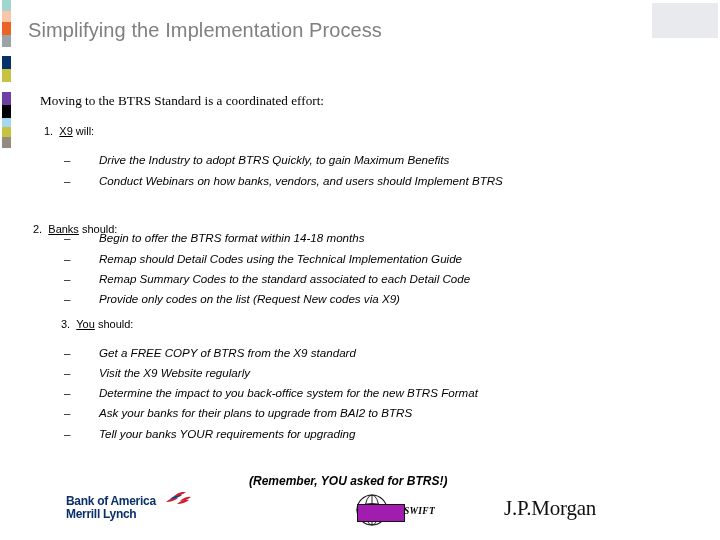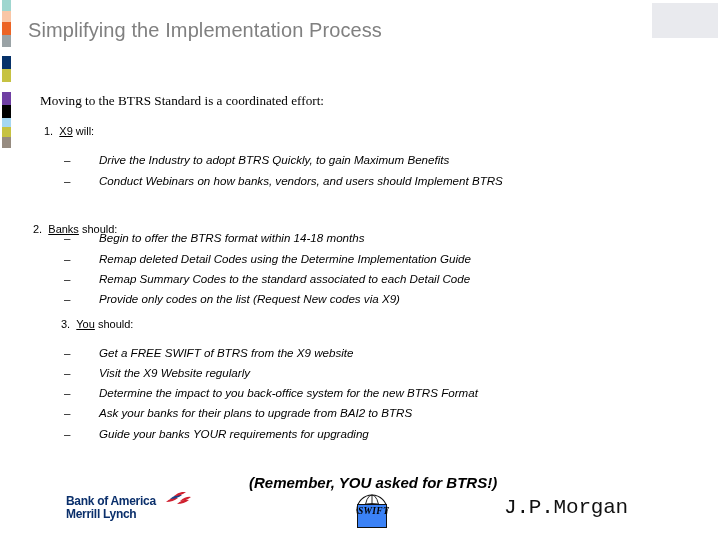--- a/index.html
+++ b/index.html
@@ -93,21 +93,21 @@
     left: 35px;
     top: 0;
     font-style: italic;
   }
 
   
   #footer-note {
     position: absolute;
     left: 249px;
     top: 474px;
-    font-size: 15px;
+    font-size: 12px;
     font-weight: bold;
     font-style: italic;
     white-space: nowrap;
   }
 
   
   #boaml-logo {
     position: absolute;
     left: 66px;
     top: 494px;
@@ -139,39 +139,40 @@
     left: 352px;
     top: 492px;
     width: 40px;
     height: 36px;
   }
   #swift-logo .word {
     position: absolute;
     left: 5px;
     top: 12px;
     width: 30px;
-    height: 24px;
+    height: 18px;
     border: 1px solid #111;
-    background: #3b82f6;
+    background: #a21caf;
     font-family: "Liberation Serif", serif;
     font-weight: bold;
     font-style: italic;
     font-size: 9.5px;
     line-height: 12px;
     text-align: center;
     letter-spacing: 0.3px;
     box-sizing: border-box;
+    padding-left: 46px;
   }
 
   
   #jpm-logo {
     position: absolute;
     left: 504px;
     top: 496px;
-    font-family: Liberation Mono, monospace;
+    font-family: Liberation Serif, serif;
     font-size: 21px;
     letter-spacing: -0.2px;
     color: #111111;
     white-space: nowrap;
   }
 </style>
 </head>
 <body>
 
 <div id="left-strip">
@@ -227,50 +228,50 @@
       <span class="dash">–</span>
       <span class="txt">Conduct Webinars on how banks, vendors, and users should Implement BTRS</span>
     </div>
     <div class="numitem" style="left: 33px; top: 202px; margin-top: 21px;"><span class="num">2.&nbsp;&nbsp;</span><span class="kw">Banks</span><span> should:</span></div>
     <div class="sub" style="left: 64px; top: 231px;">
       <span class="dash">–</span>
       <span class="txt">Begin to offer the BTRS format within 14-18 months</span>
     </div>
     <div class="sub" style="left: 64px; top: 252px;">
       <span class="dash">–</span>
-      <span class="txt">Remap deleted Detail Codes using the Determine Implementation Guide</span>
+      <span class="txt">Remap should Detail Codes using the Technical Implementation Guide</span>
     </div>
     <div class="sub" style="left: 64px; top: 272px;">
       <span class="dash">–</span>
       <span class="txt">Remap Summary Codes to the standard associated to each Detail Code</span>
     </div>
     <div class="sub" style="left: 64px; top: 292px;">
       <span class="dash">–</span>
       <span class="txt">Provide only codes on the list (Request New codes via X9)</span>
     </div>
     <div class="numitem" style="left: 38px; top: 318px; margin-left: 23px;"><span class="num">3.&nbsp;&nbsp;</span><span class="kw">You</span><span> should:</span></div>
     <div class="sub" style="left: 64px; top: 346px;">
       <span class="dash">–</span>
-      <span class="txt">Get a FREE SWIFT of BTRS from the X9 website</span>
+      <span class="txt">Get a FREE COPY of BTRS from the X9 standard</span>
     </div>
     <div class="sub" style="left: 64px; top: 366px;">
       <span class="dash">–</span>
       <span class="txt">Visit the X9 Website regularly</span>
     </div>
     <div class="sub" style="left: 64px; top: 386px;">
       <span class="dash">–</span>
       <span class="txt">Determine the impact to you back-office system for the new BTRS Format</span>
     </div>
     <div class="sub" style="left: 64px; top: 406px;">
       <span class="dash">–</span>
       <span class="txt">Ask your banks for their plans to upgrade from BAI2 to BTRS</span>
     </div>
     <div class="sub" style="left: 64px; top: 427px;">
       <span class="dash">–</span>
-      <span class="txt">Guide your  banks YOUR requirements for upgrading</span>
+      <span class="txt">Tell your  banks YOUR requirements for upgrading</span>
     </div>
   </div>
 
 <div id="footer-note">(Remember, YOU asked for BTRS!)</div>
 
 <div id="boaml-logo">
   <div class="l1">Bank of America</div>
   <div class="l2">Merrill Lynch</div>
   <svg class="flag" viewBox="0 0 28 14">
     <path d="M2 10 q6 -5 12 -4 q-5 4 -12 4 z" fill="#cf1f2e"></path>

